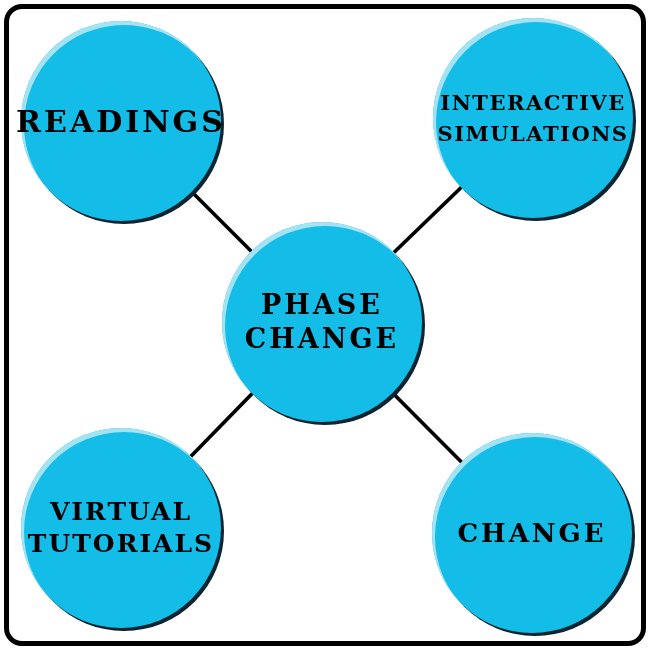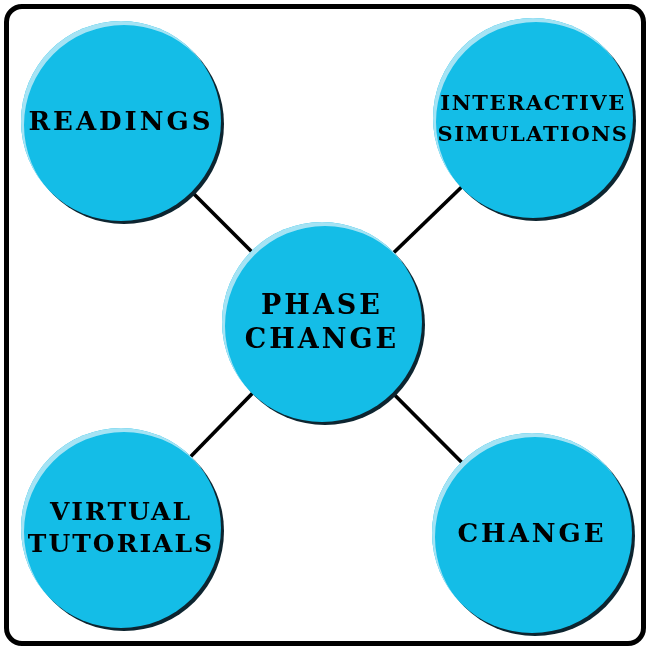--- a/index.html
+++ b/index.html
@@ -51,21 +51,21 @@
   .node-label {
     font-weight: bold;
     color: var(--label-text, #000000);
     text-align: center;
     white-space: pre-line;
     user-select: none;
   }
   .node--center { left: 222px; top: 222px; }
   .node--center .node-label { font-size: 27px; line-height: 1.27; letter-spacing: 3px; }
   .node--tl { left: 21px; top: 21px; }
-  .node--tl .node-label { font-size: 26px; letter-spacing: 3px; }
+  .node--tl .node-label { font-size: 30px; letter-spacing: 3px; }
   .node--tr { left: 433px; top: 18px; }
   .node--tr .node-label { font-size: 21px; line-height: 1.5; letter-spacing: 1.5px; }
   .node--bl { left: 21px; top: 428px; }
   .node--bl .node-label { font-size: 25px; line-height: 1.28; letter-spacing: 2px; }
   .node--br { left: 432px; top: 433px; }
   .node--br .node-label { font-size: 26px; letter-spacing: 3px; }
 </style>
 </head>
 <body>
 

